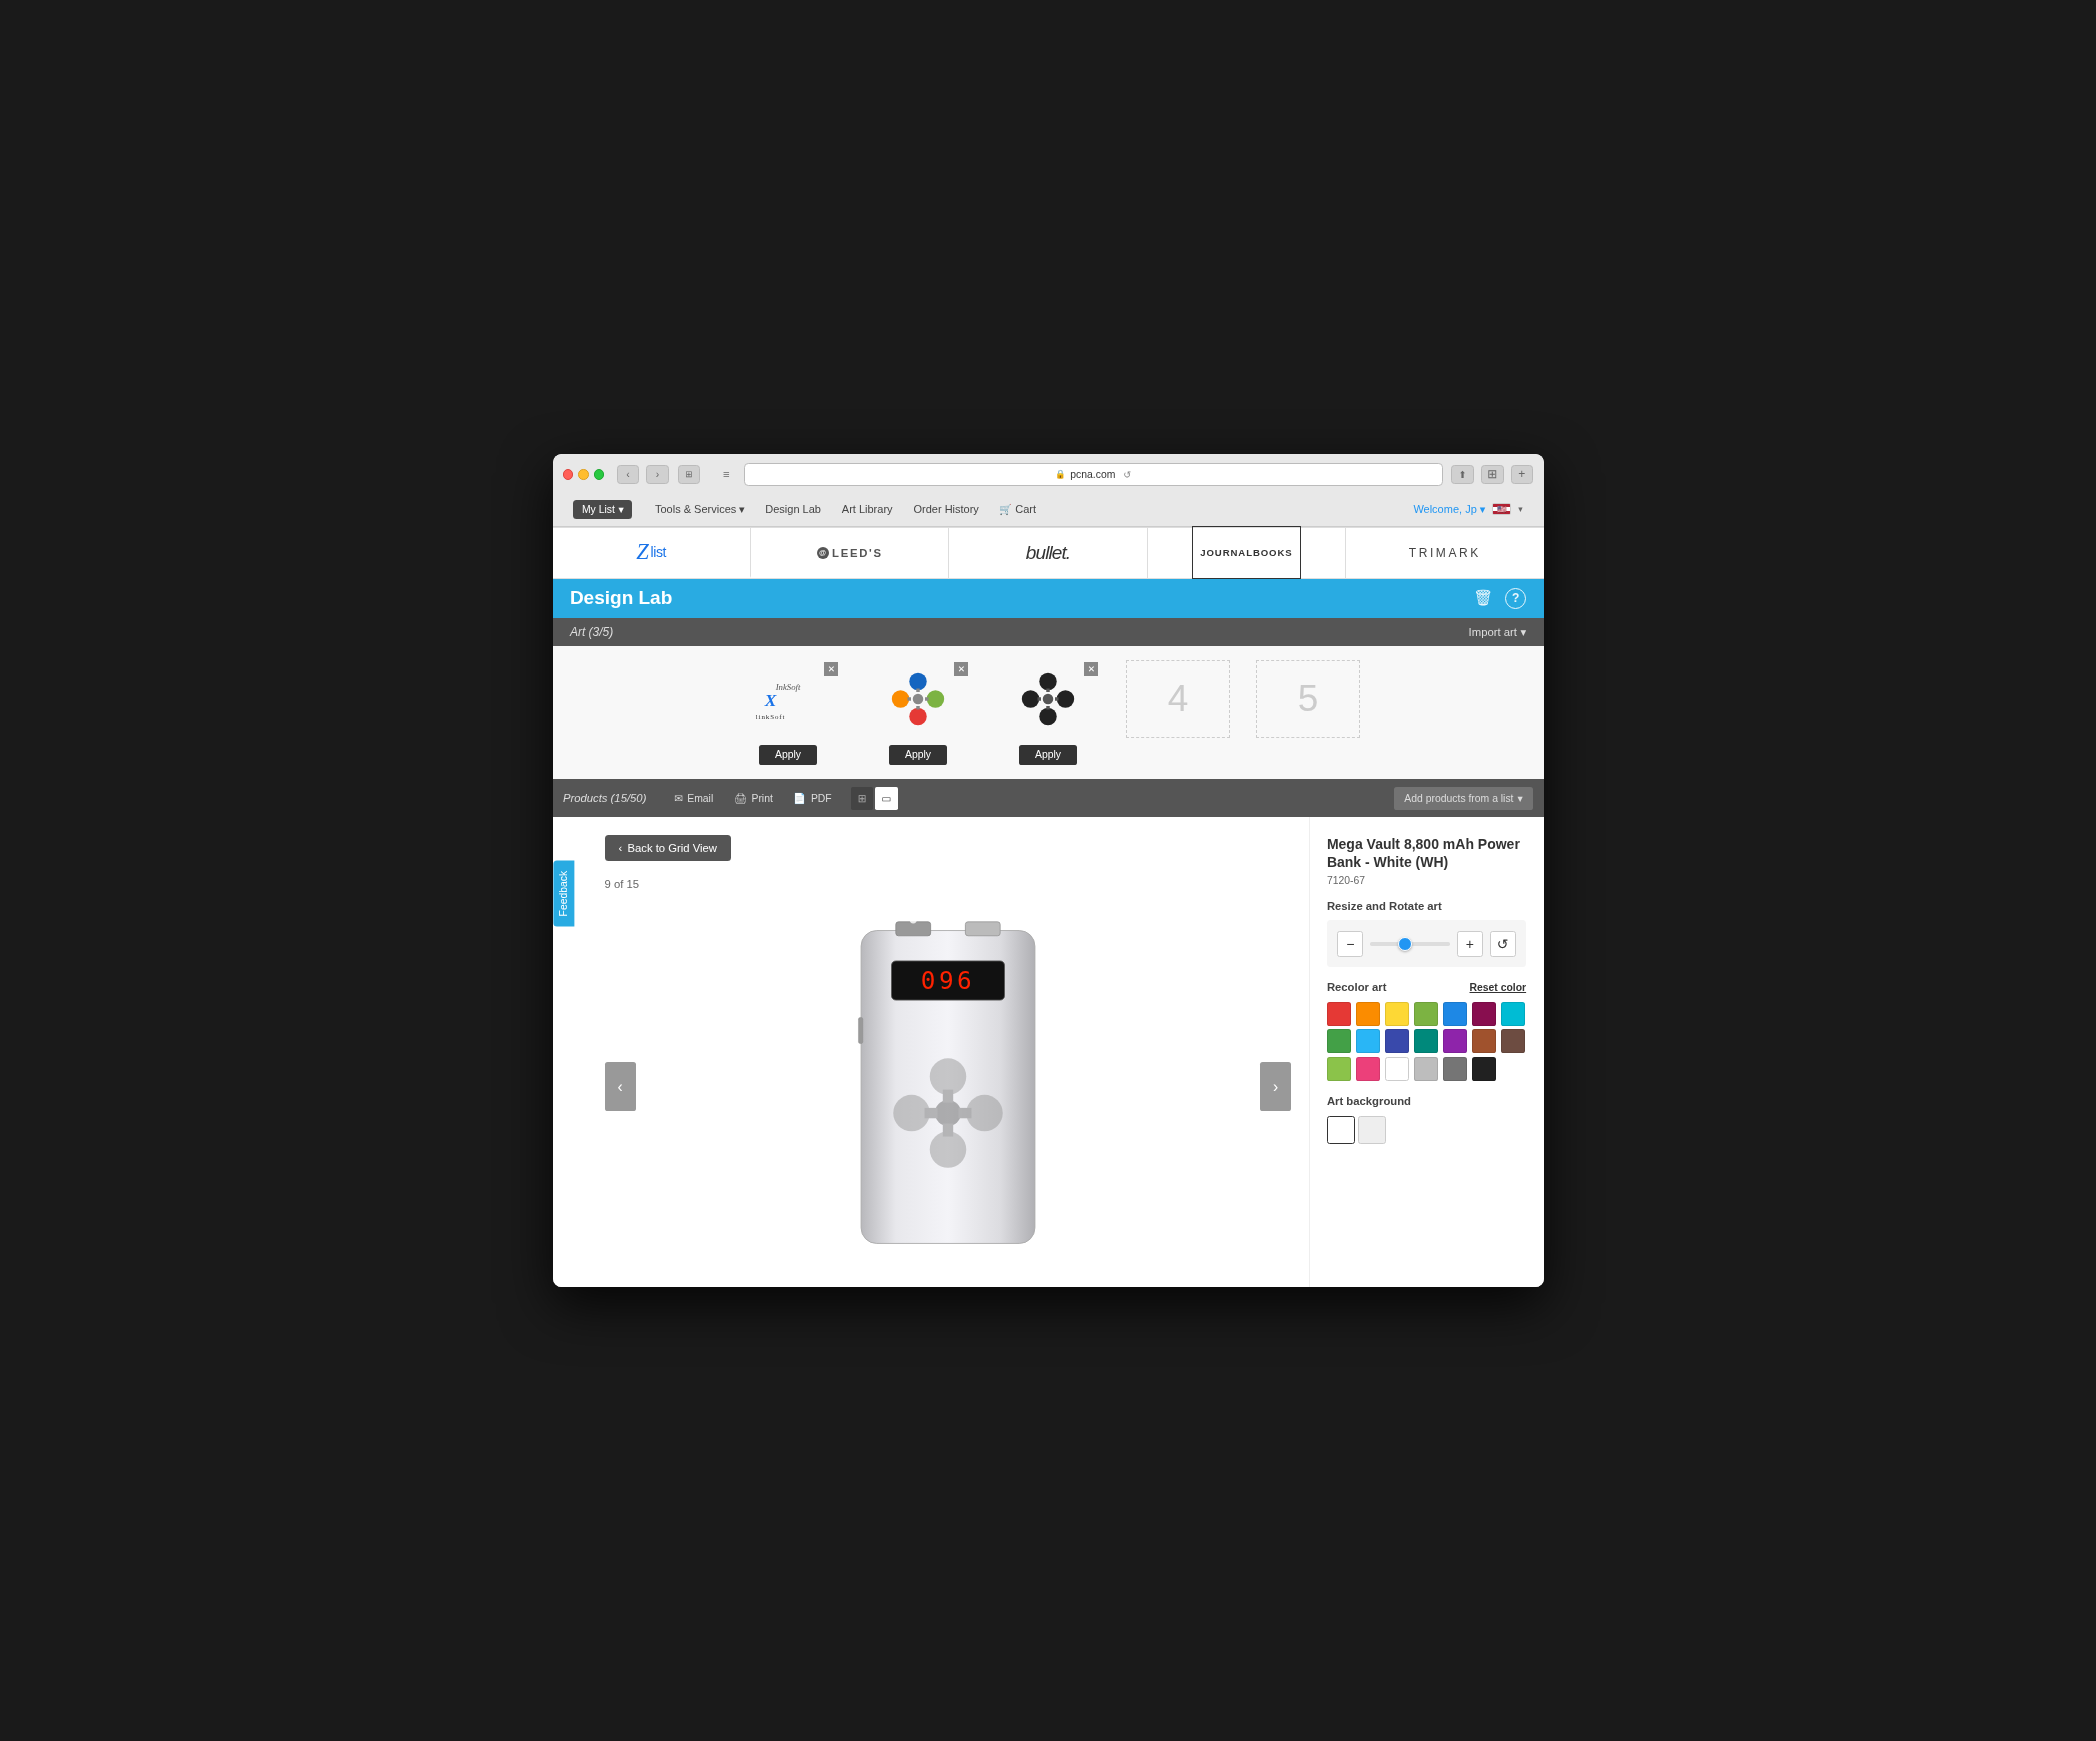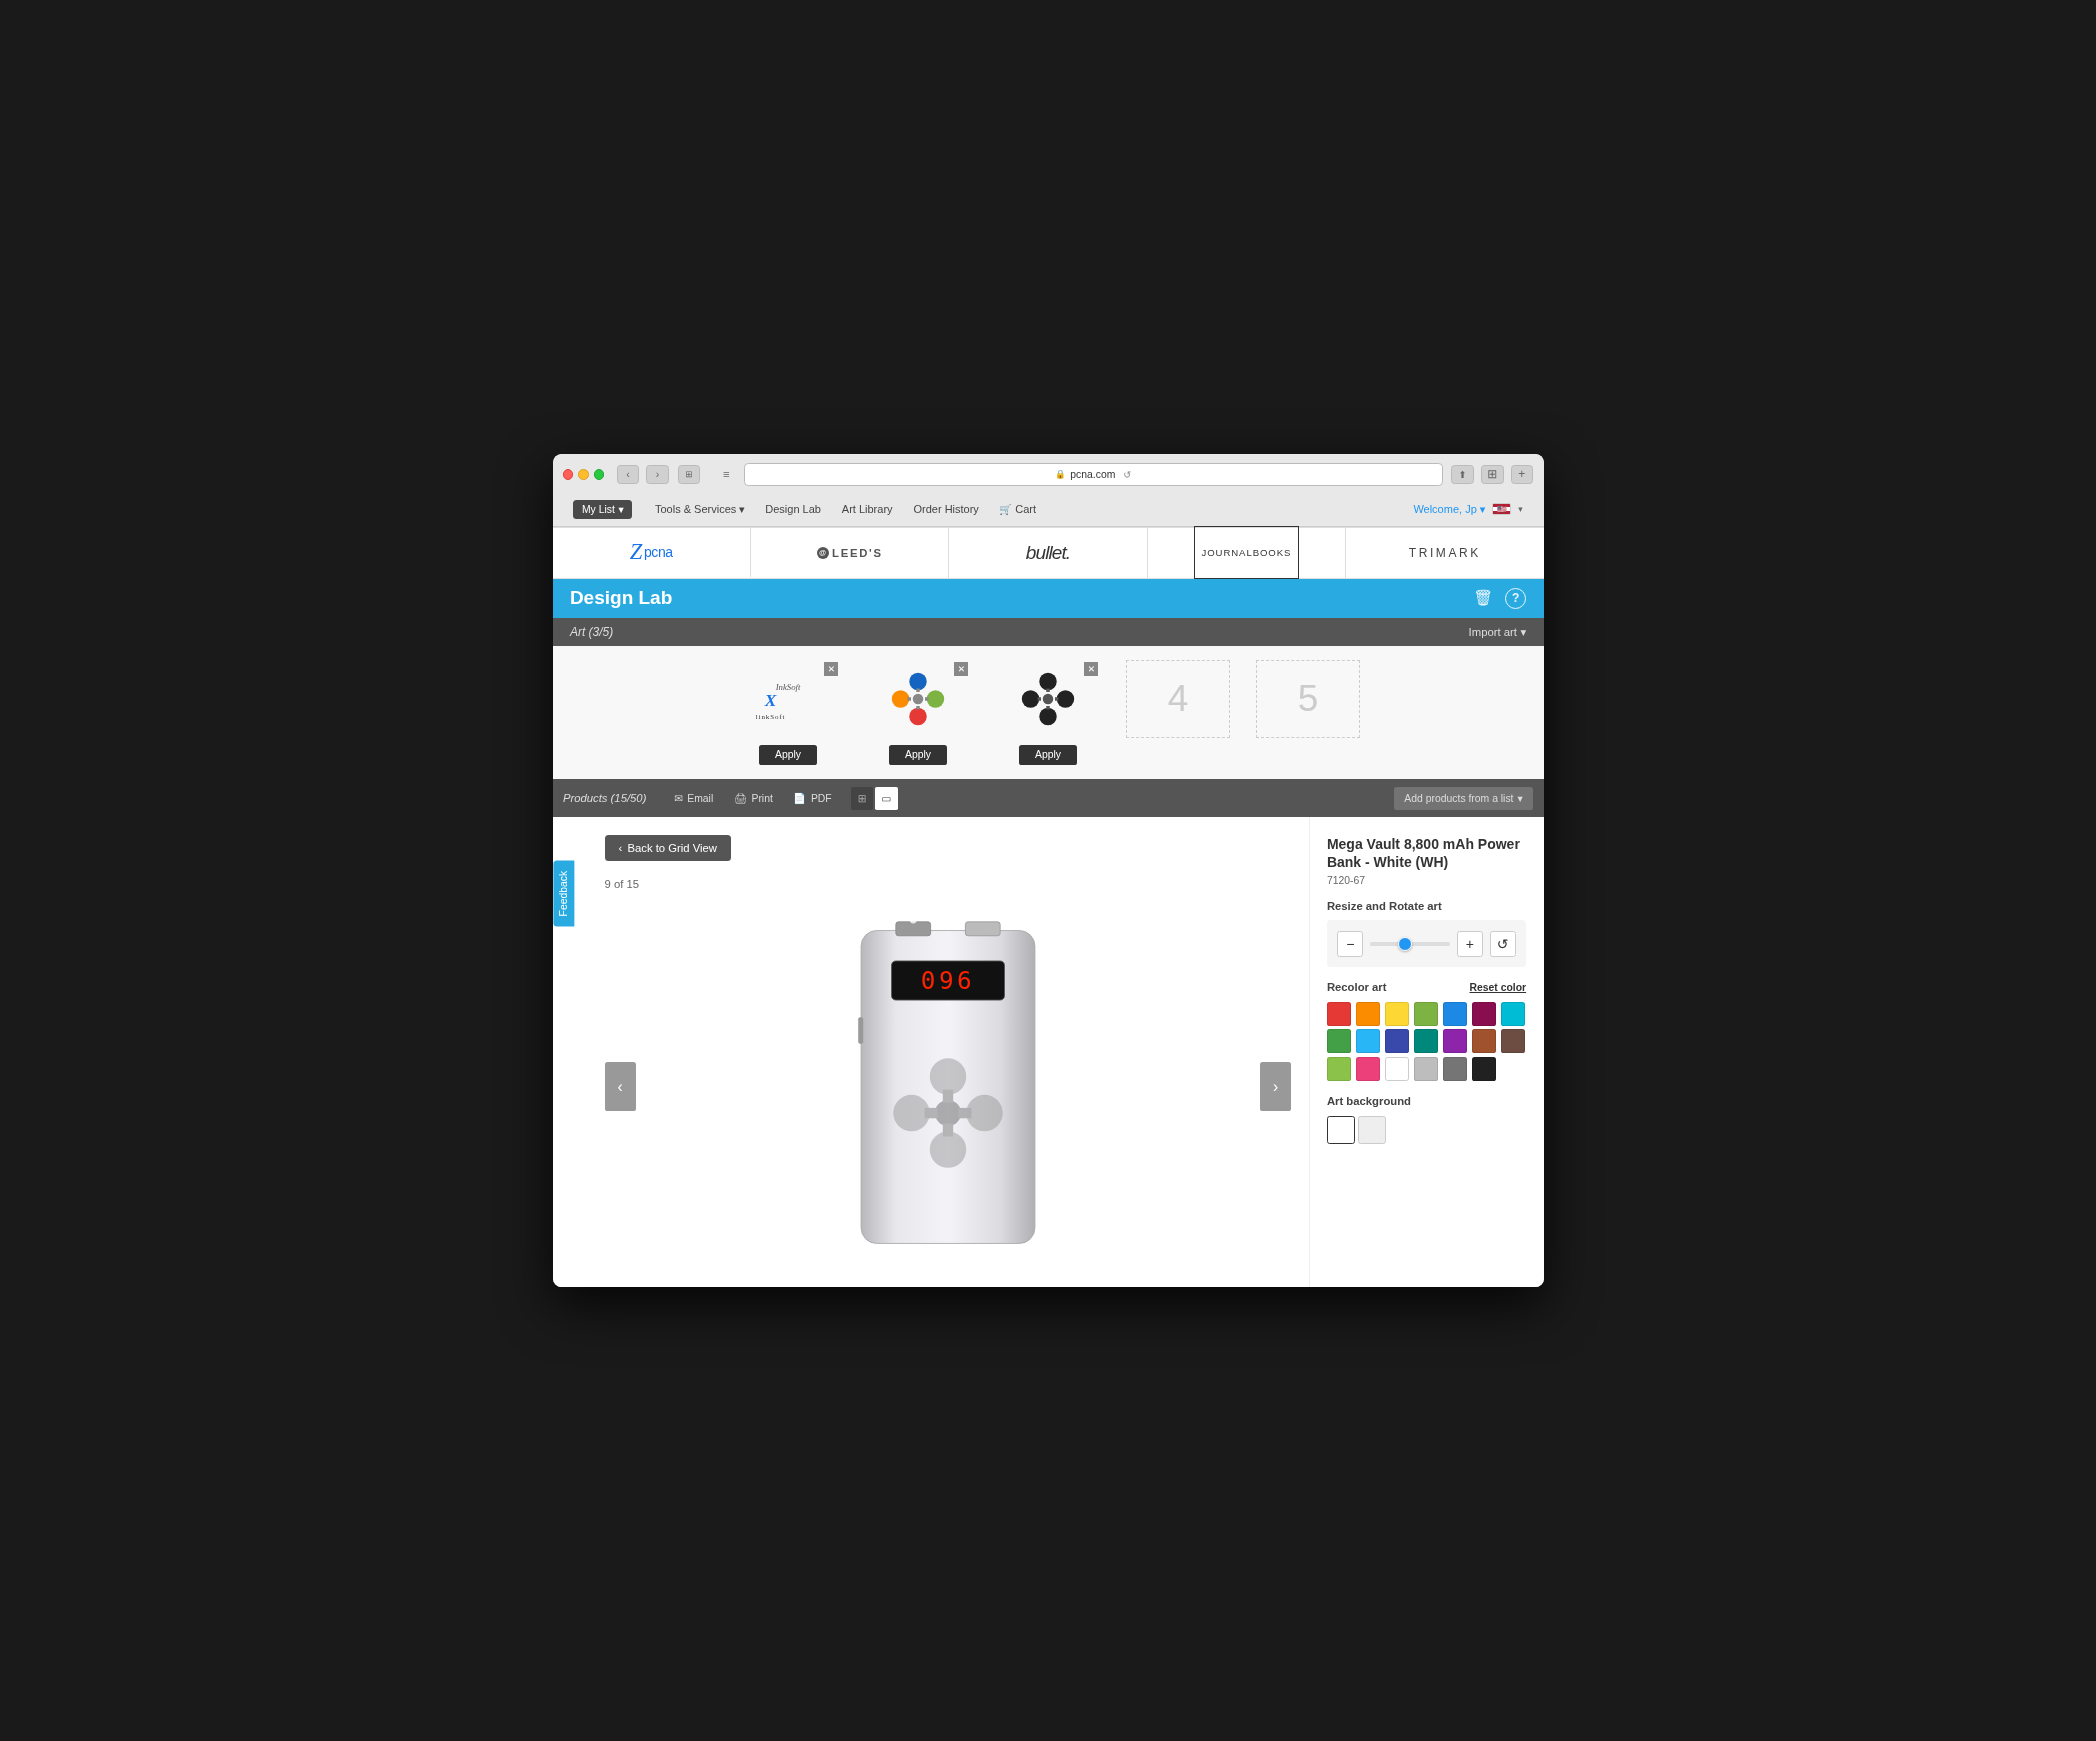--- a/index.html
+++ b/index.html
@@ -607,34 +607,34 @@
         </div>
         <span style="font-size:8.7px; color:#666;">▾</span>
       </div>
     </div>
   </div>
 
   <div class="brand-bar">
     <div class="brand-item active">
       <div class="pcna-logo">
         <span class="pcna-z">Z</span>
-        <span class="pcna-text">pcna</span>
+        <span class="pcna-text">list</span>
       </div>
     </div>
     <div class="brand-item">
       <span style="display:flex;align-items:center;gap:3.5px;">
         <span style="width:12px;height:12px;border-radius:50%;background:#555;display:inline-flex;align-items:center;justify-content:center;font-size:7px;color:#fff;">@</span>
         <span style="font-size:11.3px;color:#555;font-weight:600;letter-spacing:1.7px;">LEED'S</span>
       </span>
     </div>
     <div class="brand-item">
       <span style="font-size:19px;color:#333;font-style:italic;font-weight:300;letter-spacing:-0.9px;">bullet.</span>
     </div>
     <div class="brand-item">
-      <span style="font-size:9.6px;color:#333;font-weight:400;letter-spacing:0.9px;border:1.7px solid #333;padding:20px 7px;">JOURNALBOOKS</span>
+      <span style="font-size:9.6px;color:#333;font-weight:700;letter-spacing:0.9px;border:1.7px solid #333;padding:20px 7px;">JOURNALBOOKS</span>
     </div>
     <div class="brand-item">
       <span style="font-size:12px;color:#444;letter-spacing:2.6px;font-weight:300;">TRIMARK</span>
     </div>
   </div>
 
   <div class="design-lab-header">
     <span class="design-lab-title">Design Lab</span>
     <div class="design-lab-actions">
       <span class="dl-icon-btn">🗑</span>

